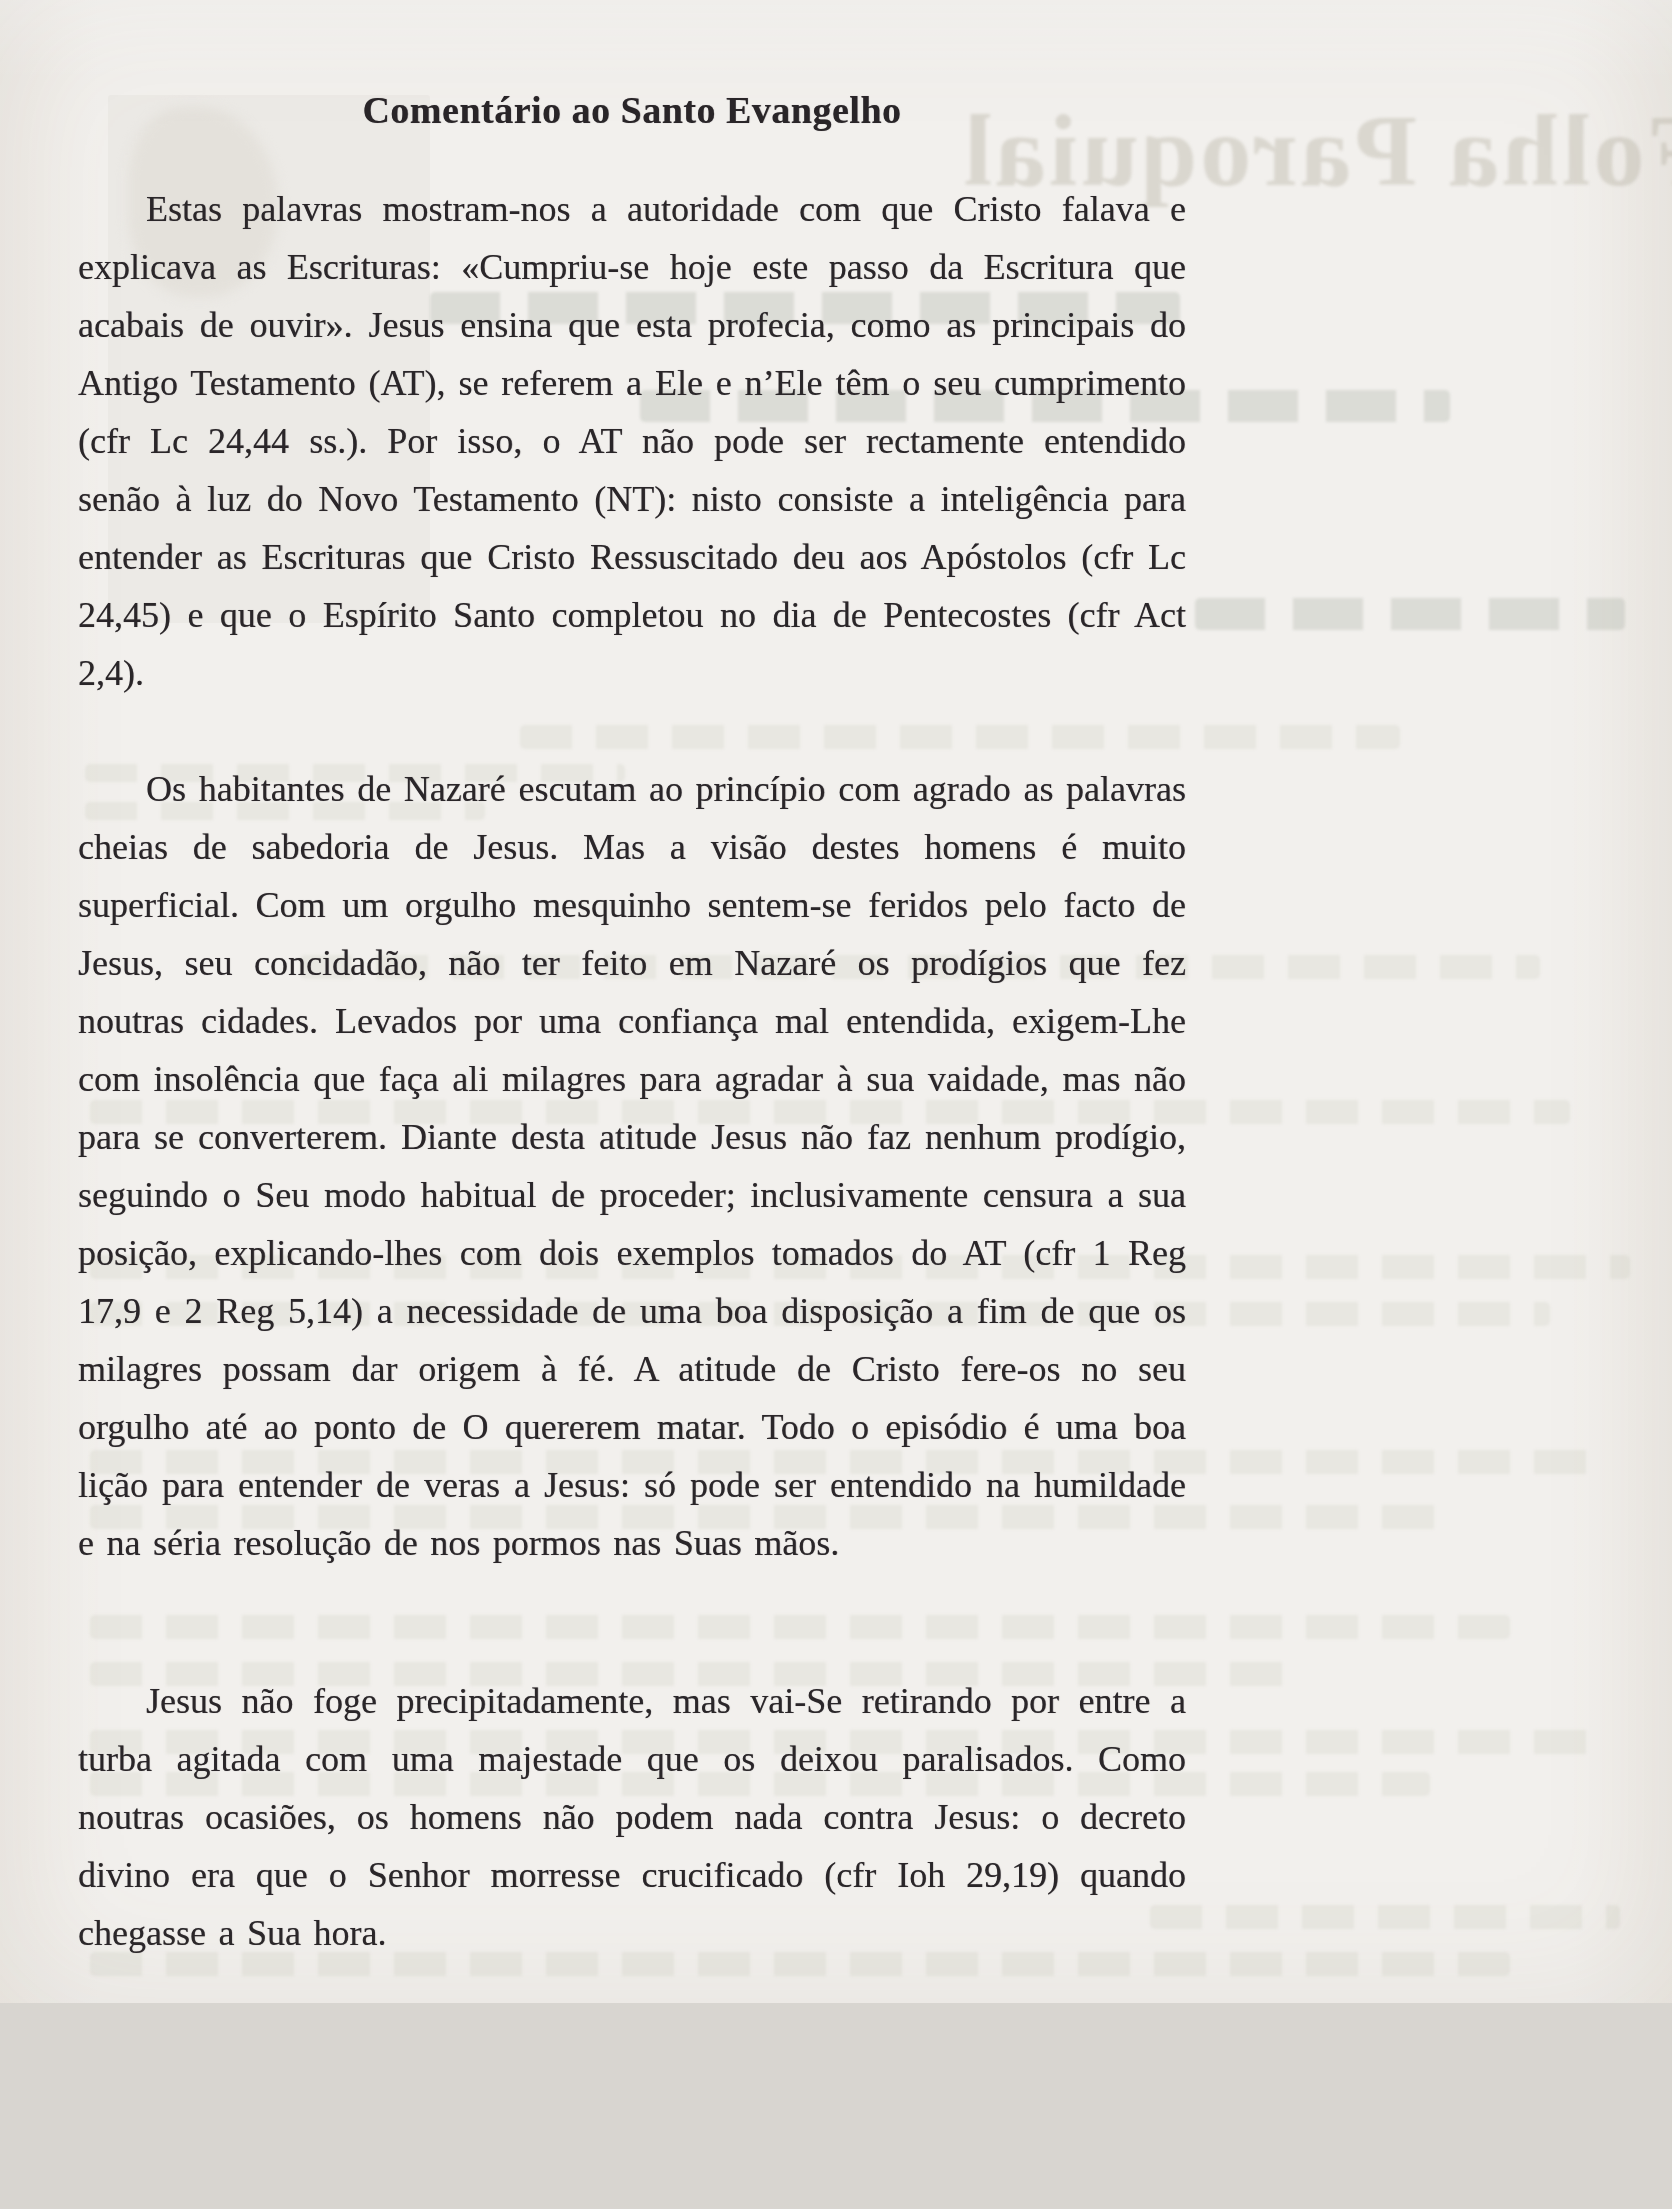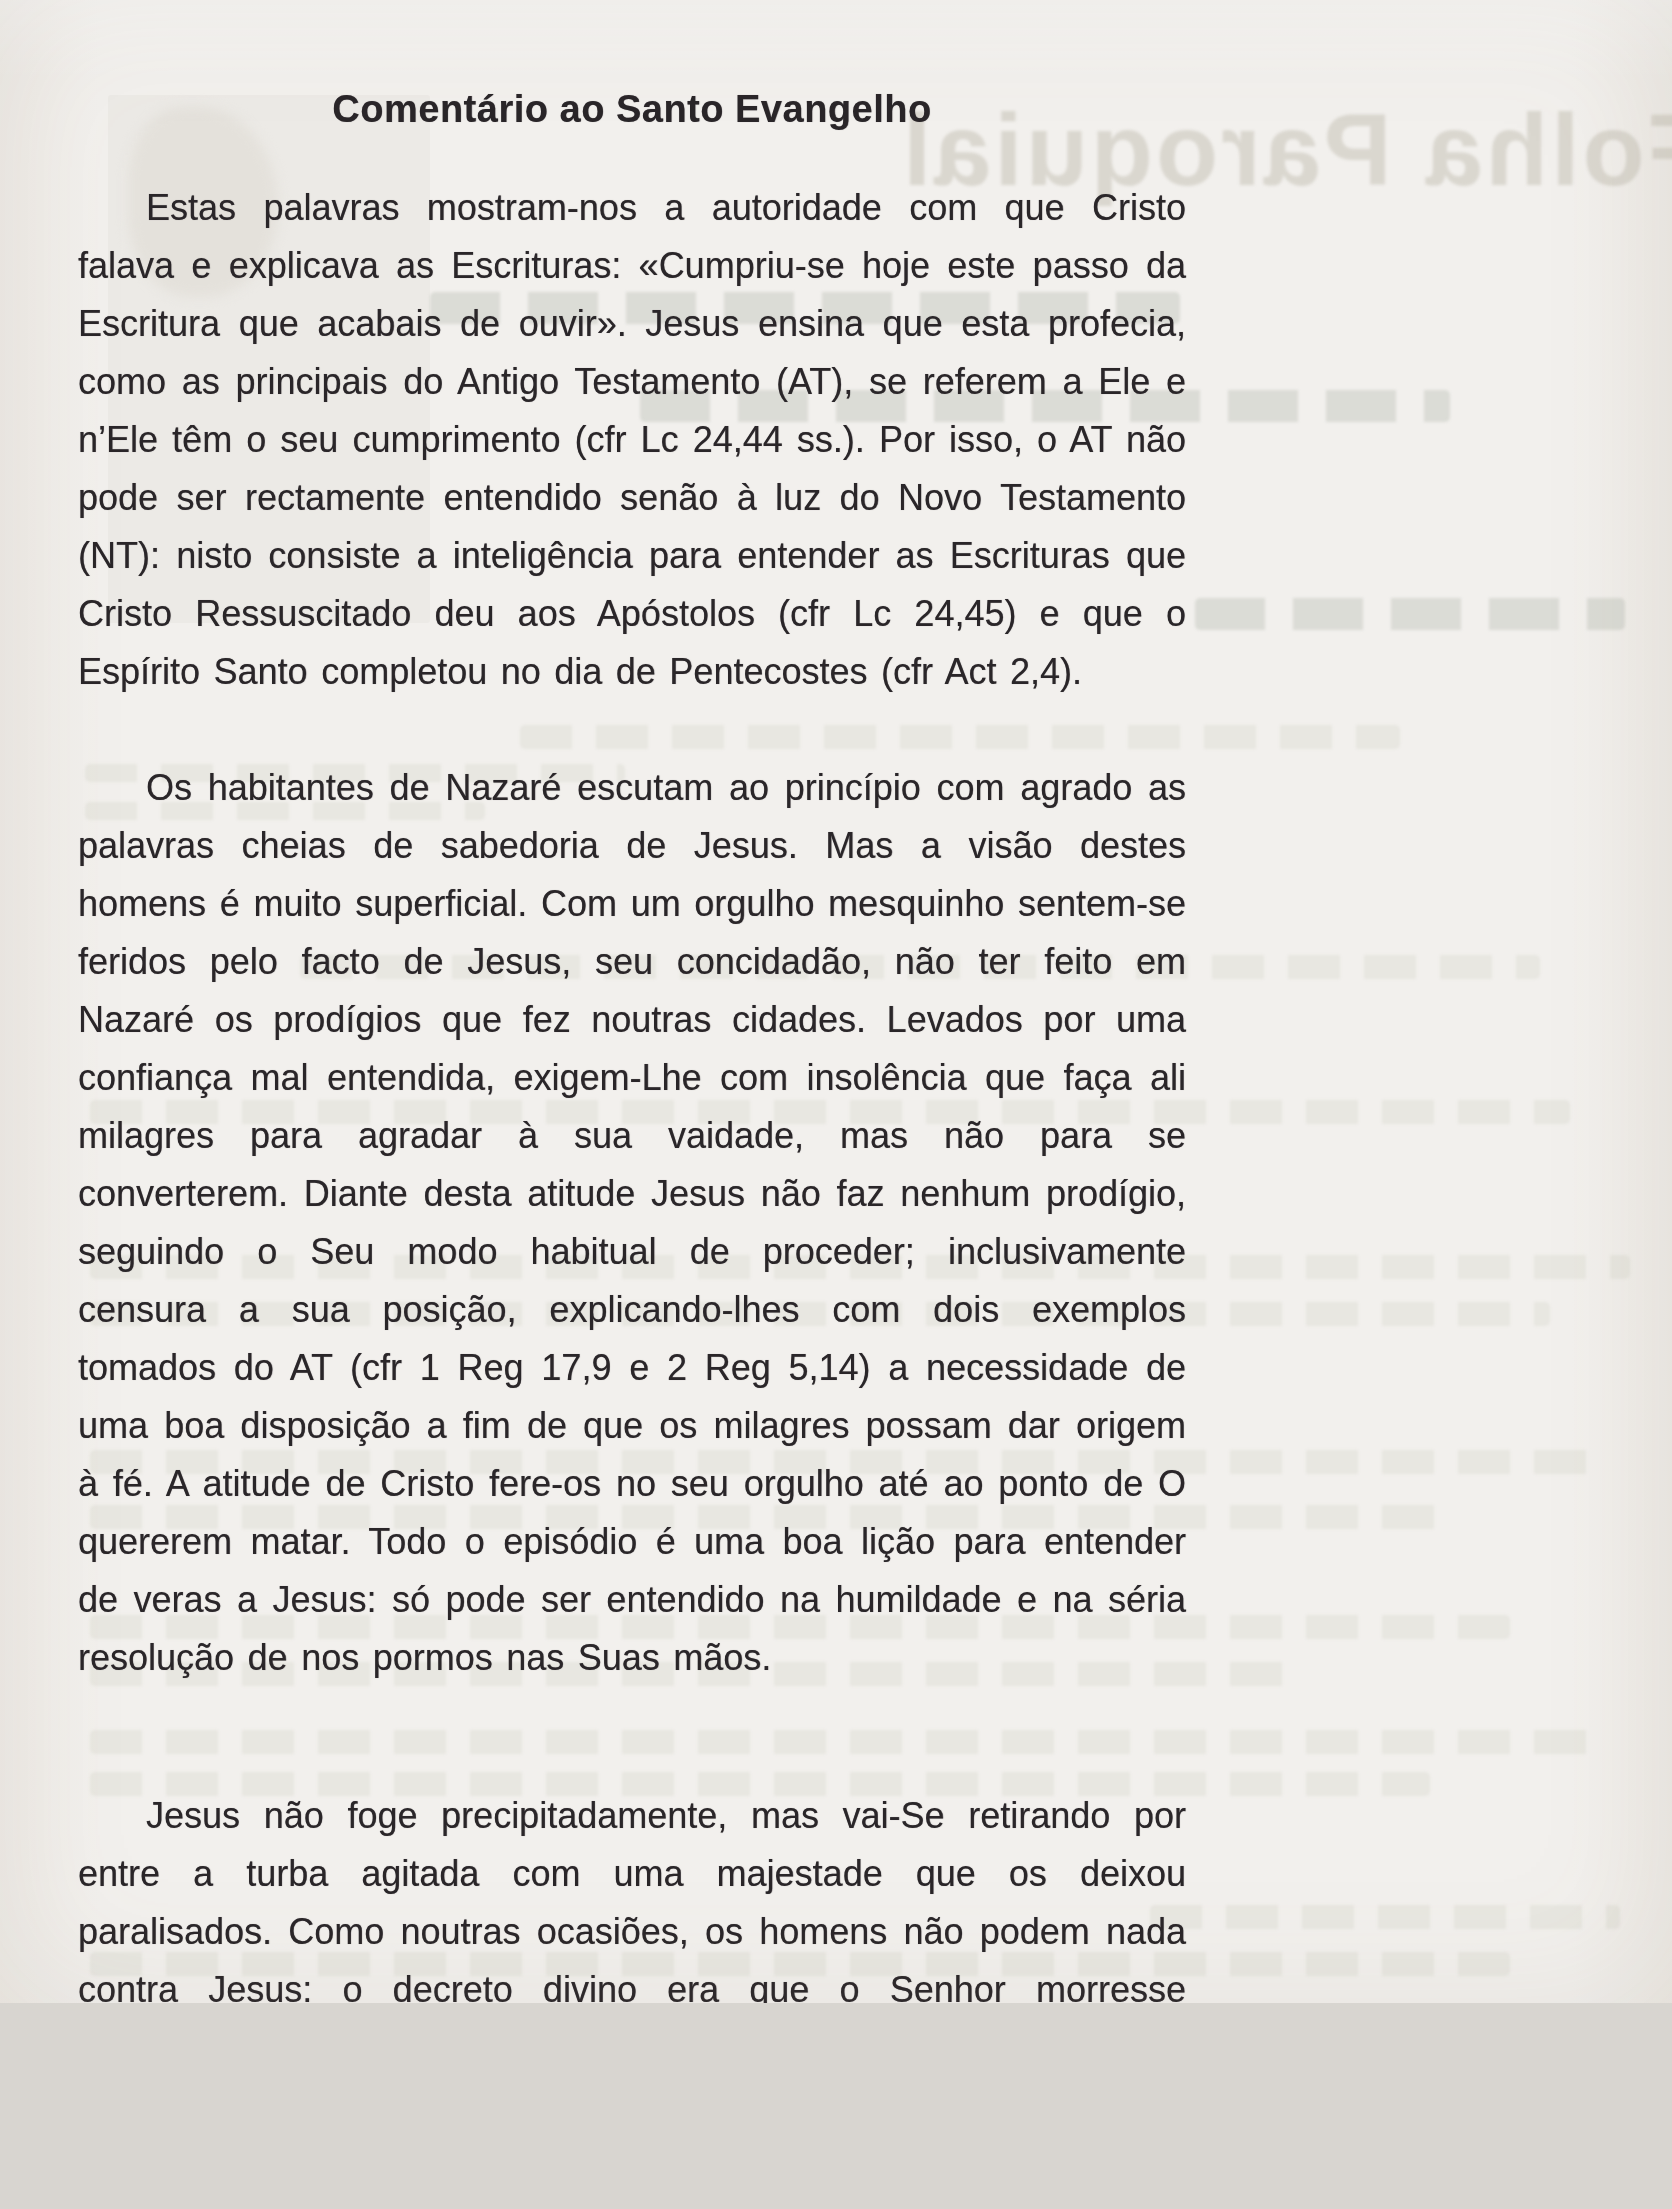--- a/index.html
+++ b/index.html
@@ -9,21 +9,21 @@
   }
   .paper {
     position: relative;
     width: 1672px;
     height: 2003px;
     background: #f2f0ed;
     background-image:
       linear-gradient(180deg, rgba(255,255,255,0.35) 0%, rgba(255,255,255,0) 4%),
       linear-gradient(90deg, rgba(235,230,224,0.5) 0%, rgba(255,255,255,0) 6%, rgba(255,255,255,0) 94%, rgba(232,227,220,0.45) 100%);
     overflow: hidden;
-    font-family: Liberation Sans, sans-serif;
+    font-family: Liberation Serif, serif;
   }
   .paper::after {
     content: "";
     position: absolute;
     inset: 0;
     box-shadow: inset 0 0 140px rgba(125,115,100,0.10);
     pointer-events: none;
   }
 
   

